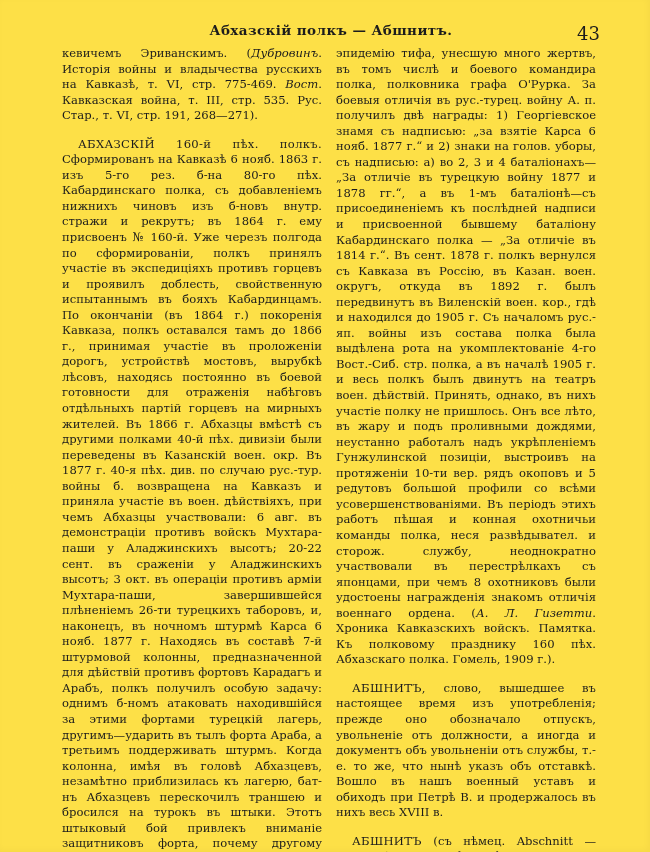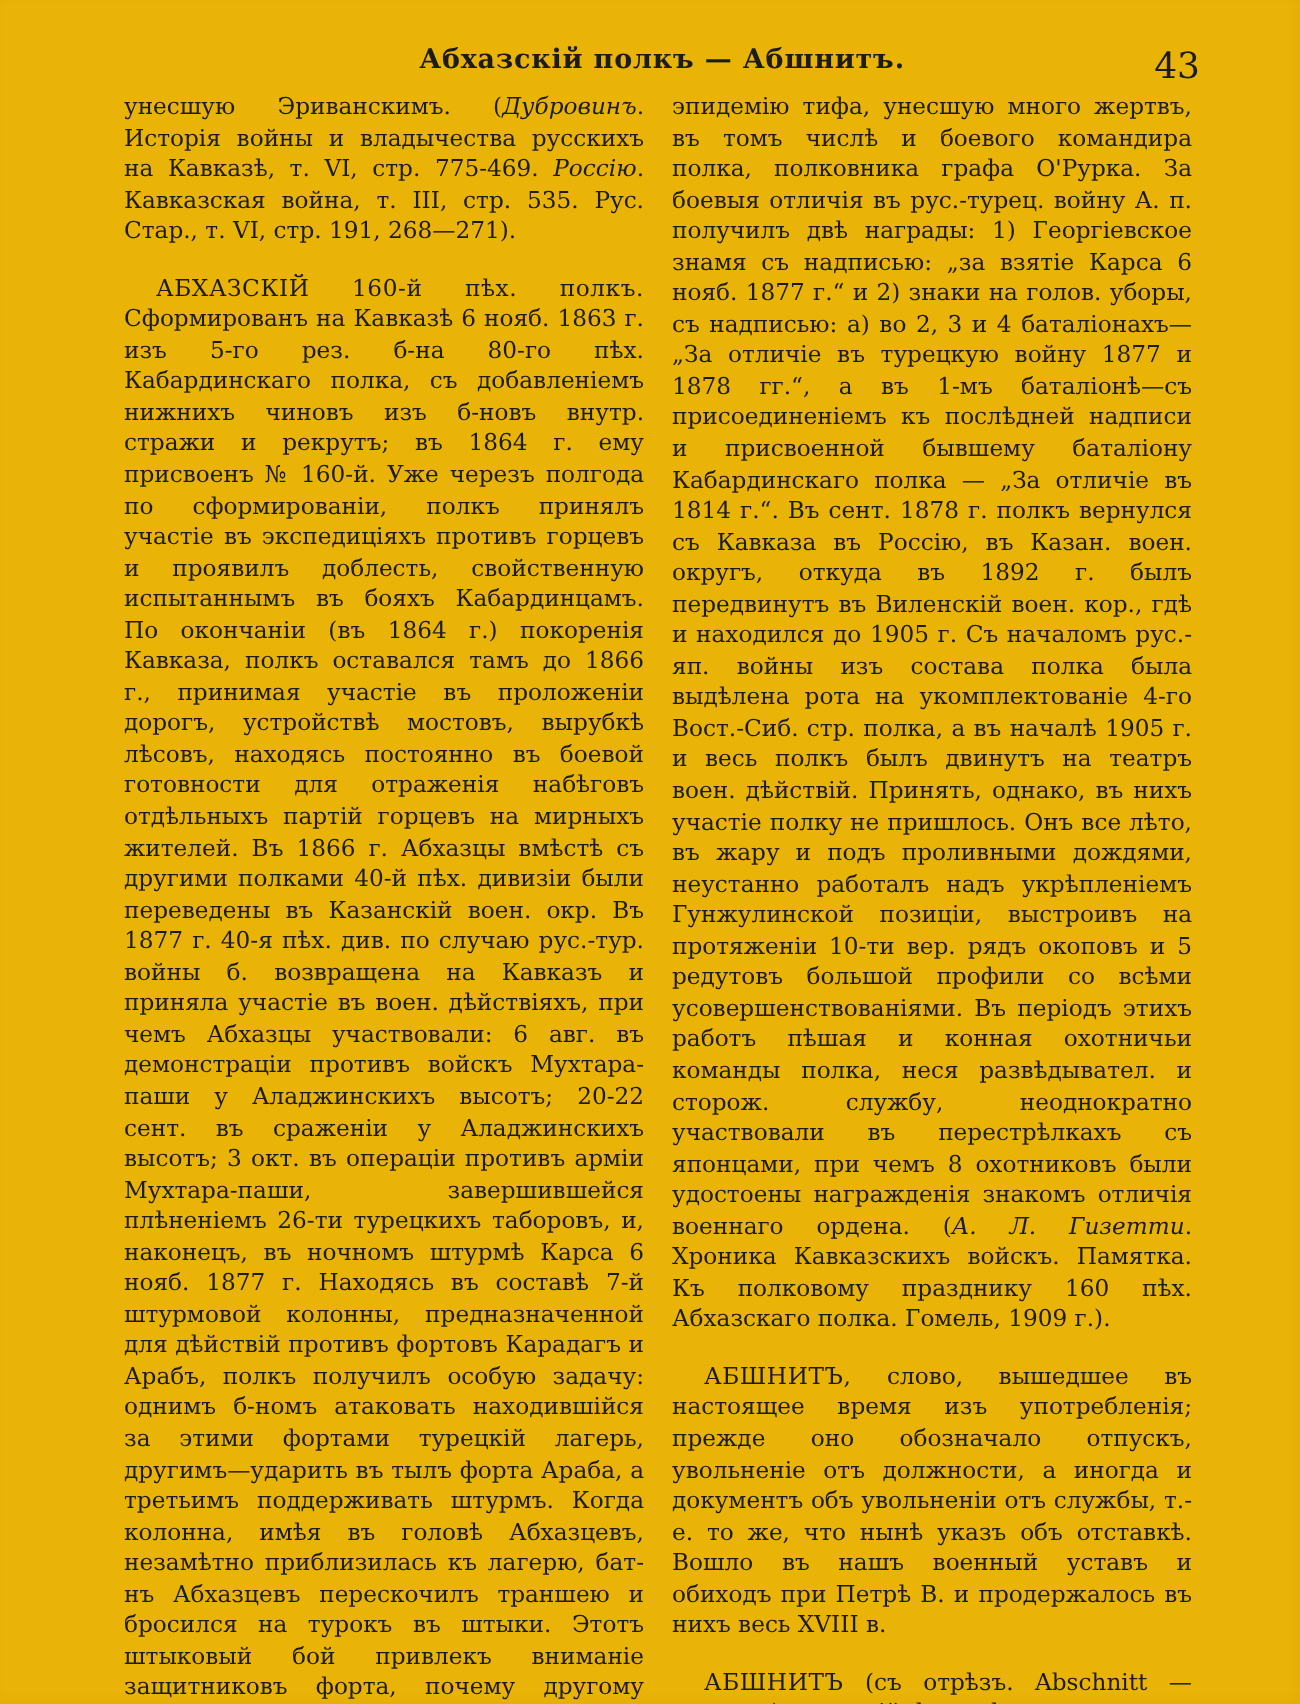--- a/index.html
+++ b/index.html
@@ -5,21 +5,21 @@
   html, body {
     margin: 0;
     padding: 0;
     background: #ffffff;
     font-family: "DejaVu Serif", serif;
   }
   .scan {
     position: relative;
     width: 650px;
     height: 852px;
-    background: #eab308;
+    background: #fde047;
     color: #1c1c1c;
     overflow: hidden;
     border-right: 1px solid #e3e3de;
     border-bottom: 1px solid #e8e8e3;
     box-shadow: inset -2px -2px 6px rgba(0,0,0,0.03);
   }
   .running-head {
     position: absolute;
     top: 22px;
     left: 62px;
@@ -67,22 +67,22 @@
 </head>
 <body>
 
 <div class="scan">
   <header class="running-head">
     <span class="head-title">Абхазскій полкъ — Абшнитъ.</span>
     <span class="head-page">43</span>
   </header>
   <main class="columns">
     <section class="col">
-        <p class="noindent"><span>унесшую Эриванскимъ. (</span><span class="i">Дубровинъ</span><span>. Исторія войны и владычества русскихъ на Кавказѣ, т. VI, стр. 775-469. </span><span class="i">Россію</span><span>. Кавказская война, т. III, стр. 535. Рус. Стар., т. VI, стр. 191, 268—271).</span></p>
+        <p class="noindent"><span>кевичемъ Эриванскимъ. (</span><span class="i">Дубровинъ</span><span>. Исторія войны и владычества русскихъ на Кавказѣ, т. VI, стр. 775-469. </span><span class="i">Вост</span><span>. Кавказская война, т. III, стр. 535. Рус. Стар., т. VI, стр. 191, 268—271).</span></p>
         <p class="gap"><span class="b">АБХАЗСКІЙ 160-й пѣх. полкъ.</span><span> Сформированъ на Кавказѣ 6 нояб. 1863 г. изъ 5-го рез. б-на 80-го пѣх. Кабардинскаго полка, съ добавленіемъ нижнихъ чиновъ изъ б-новъ внутр. стражи и рекрутъ; въ 1864 г. ему присвоенъ № 160-й. Уже черезъ полгода по сформированіи, полкъ принялъ участіе въ экспедиціяхъ противъ горцевъ и проявилъ доблесть, свойственную испытаннымъ въ бояхъ Кабардинцамъ. По окончаніи (въ 1864 г.) покоренія Кавказа, полкъ оставался тамъ до 1866 г., принимая участіе въ проложеніи дорогъ, устройствѣ мостовъ, вырубкѣ лѣсовъ, находясь постоянно въ боевой готовности для отраженія набѣговъ отдѣльныхъ партій горцевъ на мирныхъ жителей. Въ 1866 г. Абхазцы вмѣстѣ съ другими полками 40-й пѣх. дивизіи были переведены въ Казанскій воен. окр. Въ 1877 г. 40-я пѣх. див. по случаю рус.-тур. войны б. возвращена на Кавказъ и приняла участіе въ воен. дѣйствіяхъ, при чемъ Абхазцы участвовали: 6 авг. въ демонстраціи противъ войскъ Мухтара-паши у Аладжинскихъ высотъ; 20-22 сент. въ сраженіи у Аладжинскихъ высотъ; 3 окт. въ операціи противъ арміи Мухтара-паши, завершившейся плѣненіемъ 26-ти турецкихъ таборовъ, и, наконецъ, въ ночномъ штурмѣ Карса 6 нояб. 1877 г. Находясь въ составѣ 7-й штурмовой колонны, предназначенной для дѣйствій противъ фортовъ Карадагъ и Арабъ, полкъ получилъ особую задачу: однимъ б-номъ атаковать находившійся за этими фортами турецкій лагерь, другимъ—ударить въ тылъ форта Араба, а третьимъ поддерживать штурмъ. Когда колонна, имѣя въ головѣ Абхазцевъ, незамѣтно приблизилась къ лагерю, бат-нъ Абхазцевъ перескочилъ траншею и бросился на турокъ въ штыки. Этотъ штыковый бой привлекъ вниманіе защитниковъ форта, почему другому баталіону пришлось атаковать его уже не съ горжи, а въ лобъ. Достигнувъ вершины гласиса и спустившись въ ровъ, Абхазцы по приставнымъ лѣстницамъ быстро взобрались на валъ, и послѣ ожесточеннаго боя заставили защитниковъ Араба бѣжать. Благодаря ночной атакѣ, потери въ полку были незначительны: убито 14 нижн. чин. и ранено и контужено 7 офиц. и 82 нижн. чина. При этомъ штурмѣ Абхазцы совершили цѣлый рядъ подвиговъ, изъ которыхъ особенно выдѣляются: а) подвигъ полков. священника, о. </span></p>
       </section>
     <section class="col">
         <p class="noindent"><span>эпидемію тифа, унесшую много жертвъ, въ томъ числѣ и боевого командира полка, полковника графа О'Рурка. За боевыя отличія въ рус.-турец. войну А. п. получилъ двѣ награды: 1) Георгіевское знамя съ надписью: „за взятіе Карса 6 нояб. 1877 г.“ и 2) знаки на голов. уборы, съ надписью: а) во 2, 3 и 4 баталіонахъ—„За отличіе въ турецкую войну 1877 и 1878 гг.“, а въ 1-мъ баталіонѣ—съ присоединеніемъ къ послѣдней надписи и присвоенной бывшему баталіону Кабардинскаго полка — „За отличіе въ 1814 г.“. Въ сент. 1878 г. полкъ вернулся съ Кавказа въ Россію, въ Казан. воен. округъ, откуда въ 1892 г. былъ передвинутъ въ Виленскій воен. кор., гдѣ и находился до 1905 г. Съ началомъ рус.-яп. войны изъ состава полка была выдѣлена рота на укомплектованіе 4-го Вост.-Сиб. стр. полка, а въ началѣ 1905 г. и весь полкъ былъ двинутъ на театръ воен. дѣйствій. Принять, однако, въ нихъ участіе полку не пришлось. Онъ все лѣто, въ жару и подъ проливными дождями, неустанно работалъ надъ укрѣпленіемъ Гунжулинской позиціи, выстроивъ на протяженіи 10-ти вер. рядъ окоповъ и 5 редутовъ большой профили со всѣми усовершенствованіями. Въ періодъ этихъ работъ пѣшая и конная охотничьи команды полка, неся развѣдывател. и сторож. службу, неоднократно участвовали въ перестрѣлкахъ съ японцами, при чемъ 8 охотниковъ были удостоены награжденія знакомъ отличія военнаго ордена. (</span><span class="i">А. Л. Гизетти</span><span>. Хроника Кавказскихъ войскъ. Памятка. Къ полковому празднику 160 пѣх. Абхазскаго полка. Гомель, 1909 г.).</span></p>
         <p class="gap"><span class="b">АБШНИТЪ,</span><span> слово, вышедшее въ настоящее время изъ употребленія; прежде оно обозначало отпускъ, увольненіе отъ должности, а иногда и документъ объ увольненіи отъ службы, т.-е. то же, что нынѣ указъ объ отставкѣ. Вошло въ нашъ военный уставъ и обиходъ при Петрѣ В. и продержалось въ нихъ весь XVIII в.</span></p>
-        <p class="gap"><span class="b">АБШНИТЪ</span><span> (съ отрѣзъ. Abschnitt — </span><span class="i">отрѣзъ</span><span>), прежній фортификац. терминъ, теперь не употребляющійся и замѣненный названіемъ </span></p>
+        <p class="gap"><span class="b">АБШНИТЪ</span><span> (съ нѣмец. Abschnitt — </span><span class="i">отрѣзъ</span><span>), прежній фортификац. терминъ, теперь не употребляющійся и замѣненный названіемъ </span></p>
       </section>
   </main>
 </div>
 
 </body></html>

